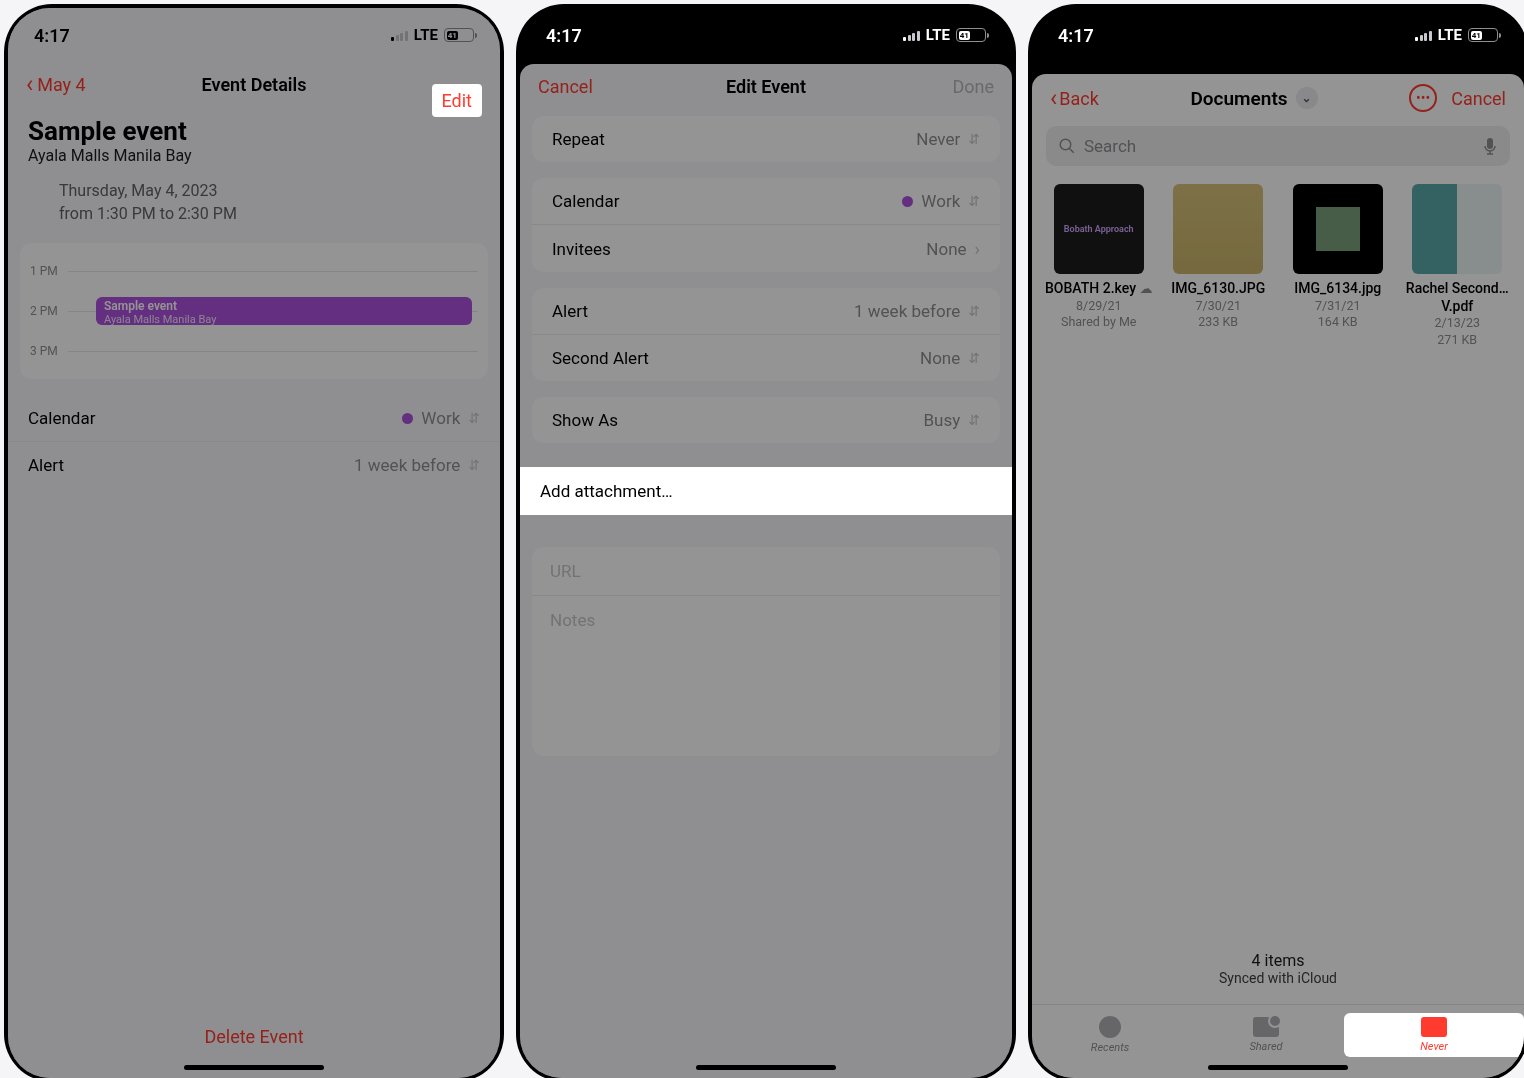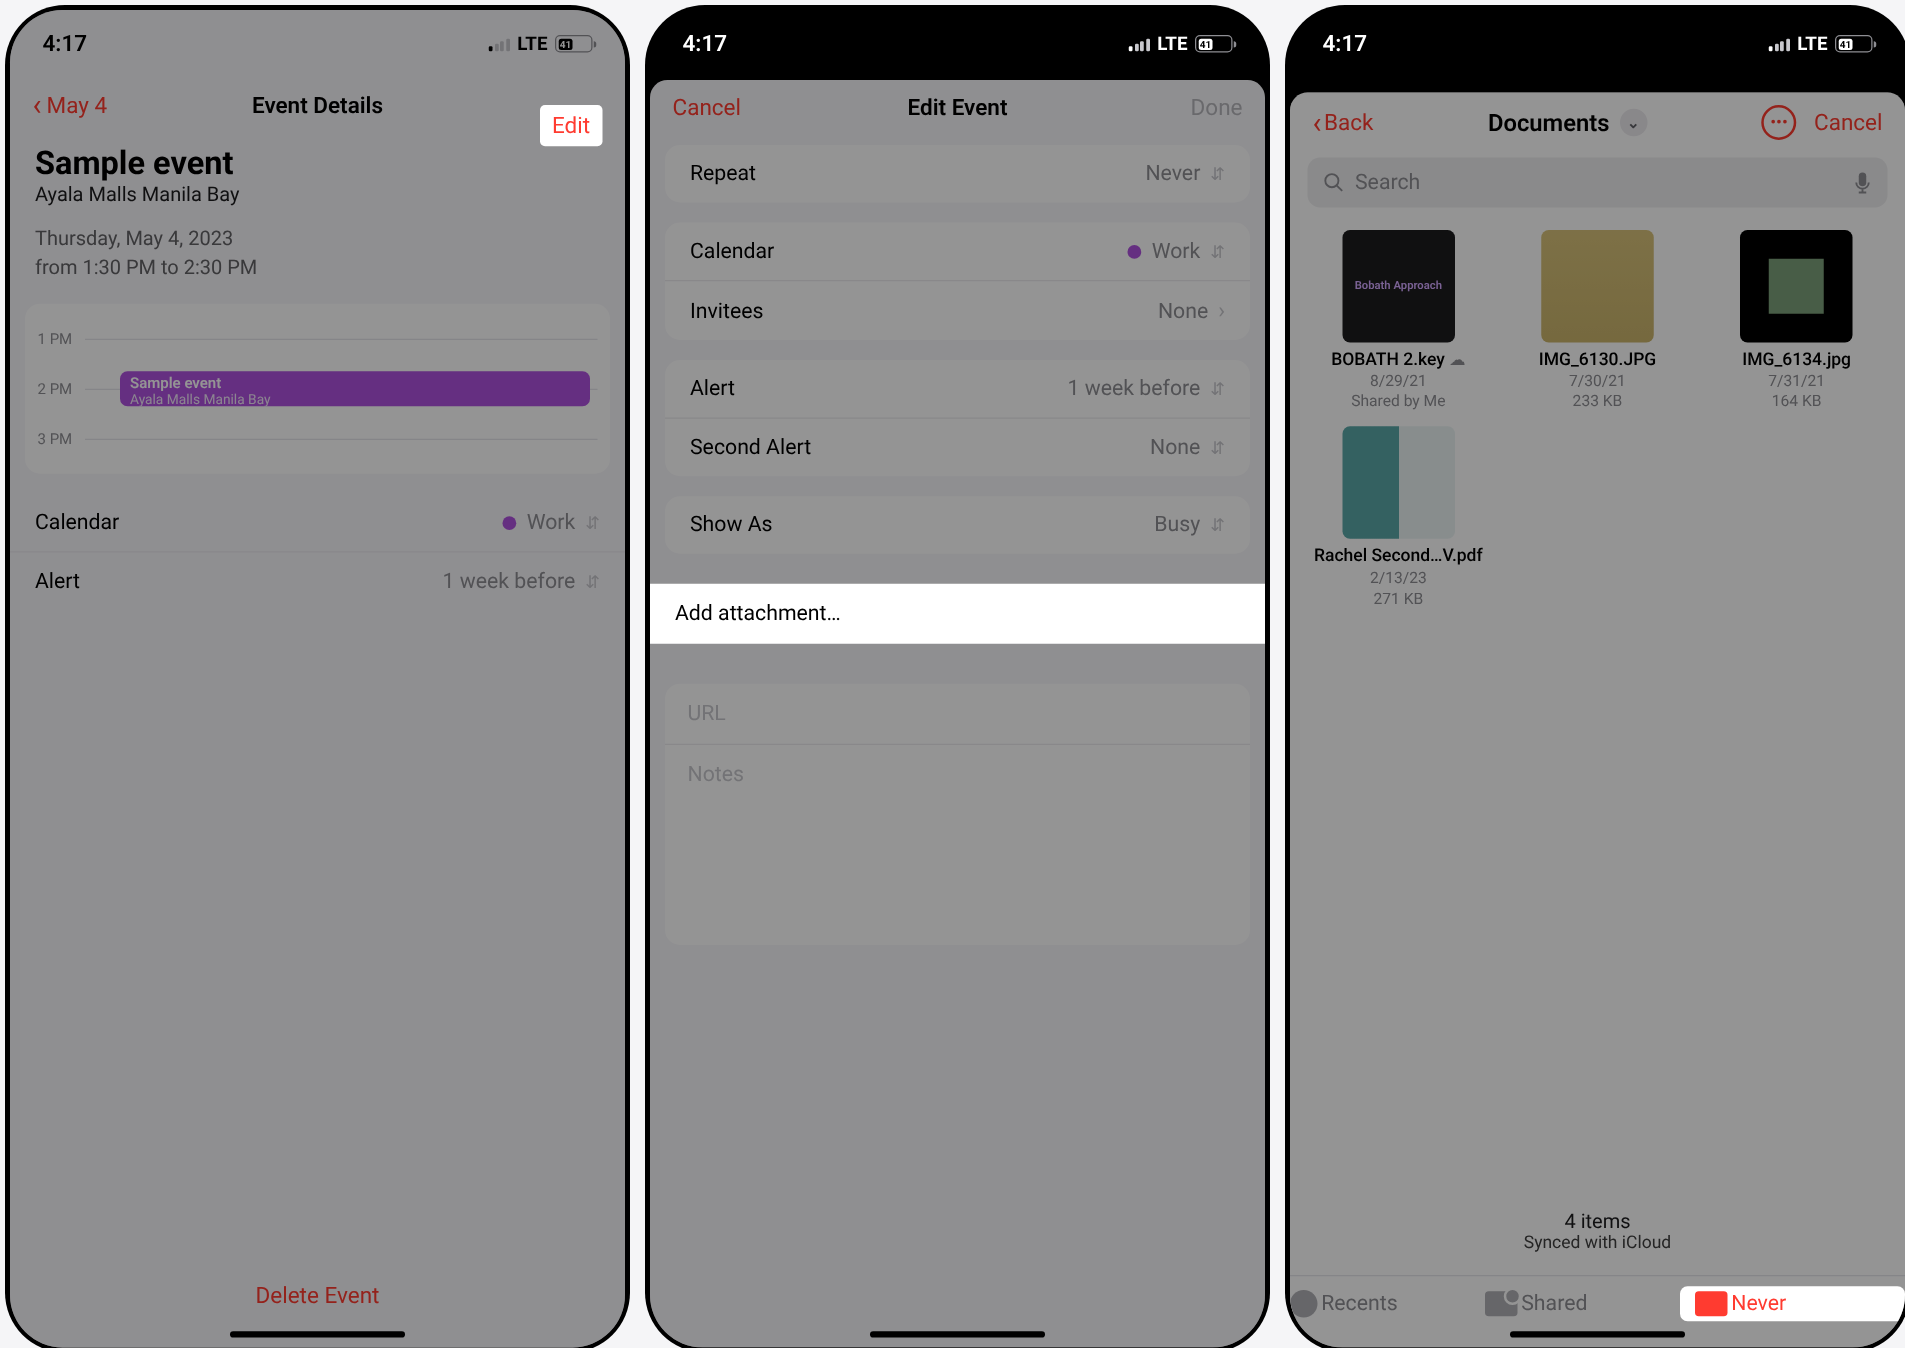--- a/index.html
+++ b/index.html
@@ -27,21 +27,21 @@
   .navrow .left, .navrow .right { display:flex; align-items:center; gap:4px; }
   .red { color:#ff3b30; }
   .grey { color:#b6b6bb; }
   .chev { font-size:24px; line-height:1; }
 
   .nav-edit-box { background:#fff; border-radius:4px; padding:6px 10px; font-size:18px;margin-top:32px; }
 
   
   .largetitle { font-size:26px; font-weight:700; padding:10px 20px 0; }
   .subtitle { font-size:16px; color:#1c1c1e; padding:0 20px; }
-  .metatext { font-size:16px; color:#636366; padding:16px 20px 4px; }
+  .metatext { font-size:16px; color:#636366; padding:16px 20px 4px;margin-left:31px; }
 
   .timeline { margin:16px 12px; background:#fff; border-radius:12px; padding:8px 10px; }
   .timeline-row { display:flex; align-items:center; height:40px; font-size:12px; color:#8e8e93; position:relative; }
   .timeline-row .line { flex:1; height:1px; background:#e5e5ea; margin-left:10px; }
   .event-block { position:absolute; left:66px; right:6px; top:6px; bottom:6px; background:#af52de; border-radius:6px; padding:2px 8px; }
   .event-block .t1 { font-size:12px; color:#fff; font-weight:600; }
   .event-block .t2 { font-size:11px; color:#f0e6f8; }
 
   .listrow { display:flex; justify-content:space-between; align-items:center; padding:13px 20px; font-size:17px; border-bottom:1px solid #eceaee; }
   .listrow .val { color:#8e8e93; display:flex; align-items:center; gap:8px; }
@@ -66,37 +66,37 @@
   .input-notes { padding:14px 18px; font-size:17px; color:#c7c7cc; height:160px; }
 
   
   .s3-top { flex:0 0 74px; background:#000; border-radius:42px 42px 0 0; position:relative;}
   .s3-top .status { color:#fff; }
   .docsheet { flex:1; background:#fff; border-radius:14px 14px 0 0; margin-top:-8px; display:flex; flex-direction:column; position:relative; }
   .docnav { display:flex; align-items:center; justify-content:space-between; padding:10px 18px; font-size:18px;}
   .docnav .center { display:flex; align-items:center; gap:8px; font-weight:600; font-size:19px; }
   .docnav .circ-ell { width:28px; height:28px; border:2px solid #ff3b30; border-radius:50%; display:flex; align-items:center; justify-content:center; color:#ff3b30; font-size:14px; }
   .searchbar { margin:4px 14px; background:#eeeef0; border-radius:10px; height:40px; display:flex; align-items:center; padding:0 12px; gap:8px; color:#8e8e93; font-size:17px; }
-  .filegrid { padding:14px 10px; display:grid; grid-template-columns:repeat(3,1fr); gap:10px 6px; align-content:start; }
+  .filegrid { padding:14px 10px; display:grid; grid-template-columns:repeat(4,1fr); gap:10px 6px; align-content:start; }
   .file { text-align:center; font-size:14px; }
   .thumb { width:90px; height:90px; margin:0 auto 6px; border-radius:6px; background:#dcdce0; display:flex; align-items:center; justify-content:center; overflow:hidden; }
   .thumb.dark { background:#1c1c1e; color:#d2a8ff; font-size:9px; font-weight:600; }
   .thumb.scan { background:linear-gradient(#d8c27a,#cbb56c); }
   .thumb.photo { background:#000; display:flex; align-items:center; justify-content:center; }
   .thumb.photo span { width:44px; height:44px; background:#7da07a; }
   .thumb.pdf { background:linear-gradient(90deg,#5aa7a7 50%,#eaf3f3 50%); }
   .file-name { font-weight:500; line-height:1.25; }
   .file-meta { font-size:12.5px; color:#8e8e93; line-height:1.35; }
   .cloud { color:#8e8e93; font-size:13px; }
 
   .doc-footer-text { text-align:center; color:#1c1c1e; font-size:16px; margin-top:auto; padding-top:30px;}
   .doc-sub { text-align:center; color:#404040; font-size:14px; padding-bottom:18px;}
 
   .tabbar { display:flex; justify-content:space-around; align-items:center; padding:8px 0 0; border-top:1px solid #e5e5ea; }
-  .tab { display:flex; flex-direction:row; align-items:center; gap:3px; font-size:17px; color:#8e8e93; flex:1; }
+  .tab { display:flex; flex-direction:column; align-items:center; gap:3px; font-size:11px; color:#8e8e93; flex:1;font-style:italic; }
   .tab.active { color:#ff3b30; }
   .tab .ic { width:28px; height:22px; background:#b0b0b5; border-radius:3px; position:relative;}
   .tab.recents .ic { border-radius:50%; width:22px; height:22px; }
   .tab.shared .ic { width:26px; height:20px; background:#b0b0b5; border-radius:3px; }
   .tab.shared .ic::after{content:"";position:absolute;right:-3px;top:-3px;width:10px;height:10px;background:#b0b0b5;border-radius:50%;border:2px solid #fff;}
   .tab.browse .ic { width:26px; height:20px; background:#ff3b30; border-radius:3px;}
   .tab.browse.active .ic { background:#ff3b30;}
   .tab.browse { }
   .browse-hl { background:#fff; border-radius:6px; padding:4px 12px; }
 

